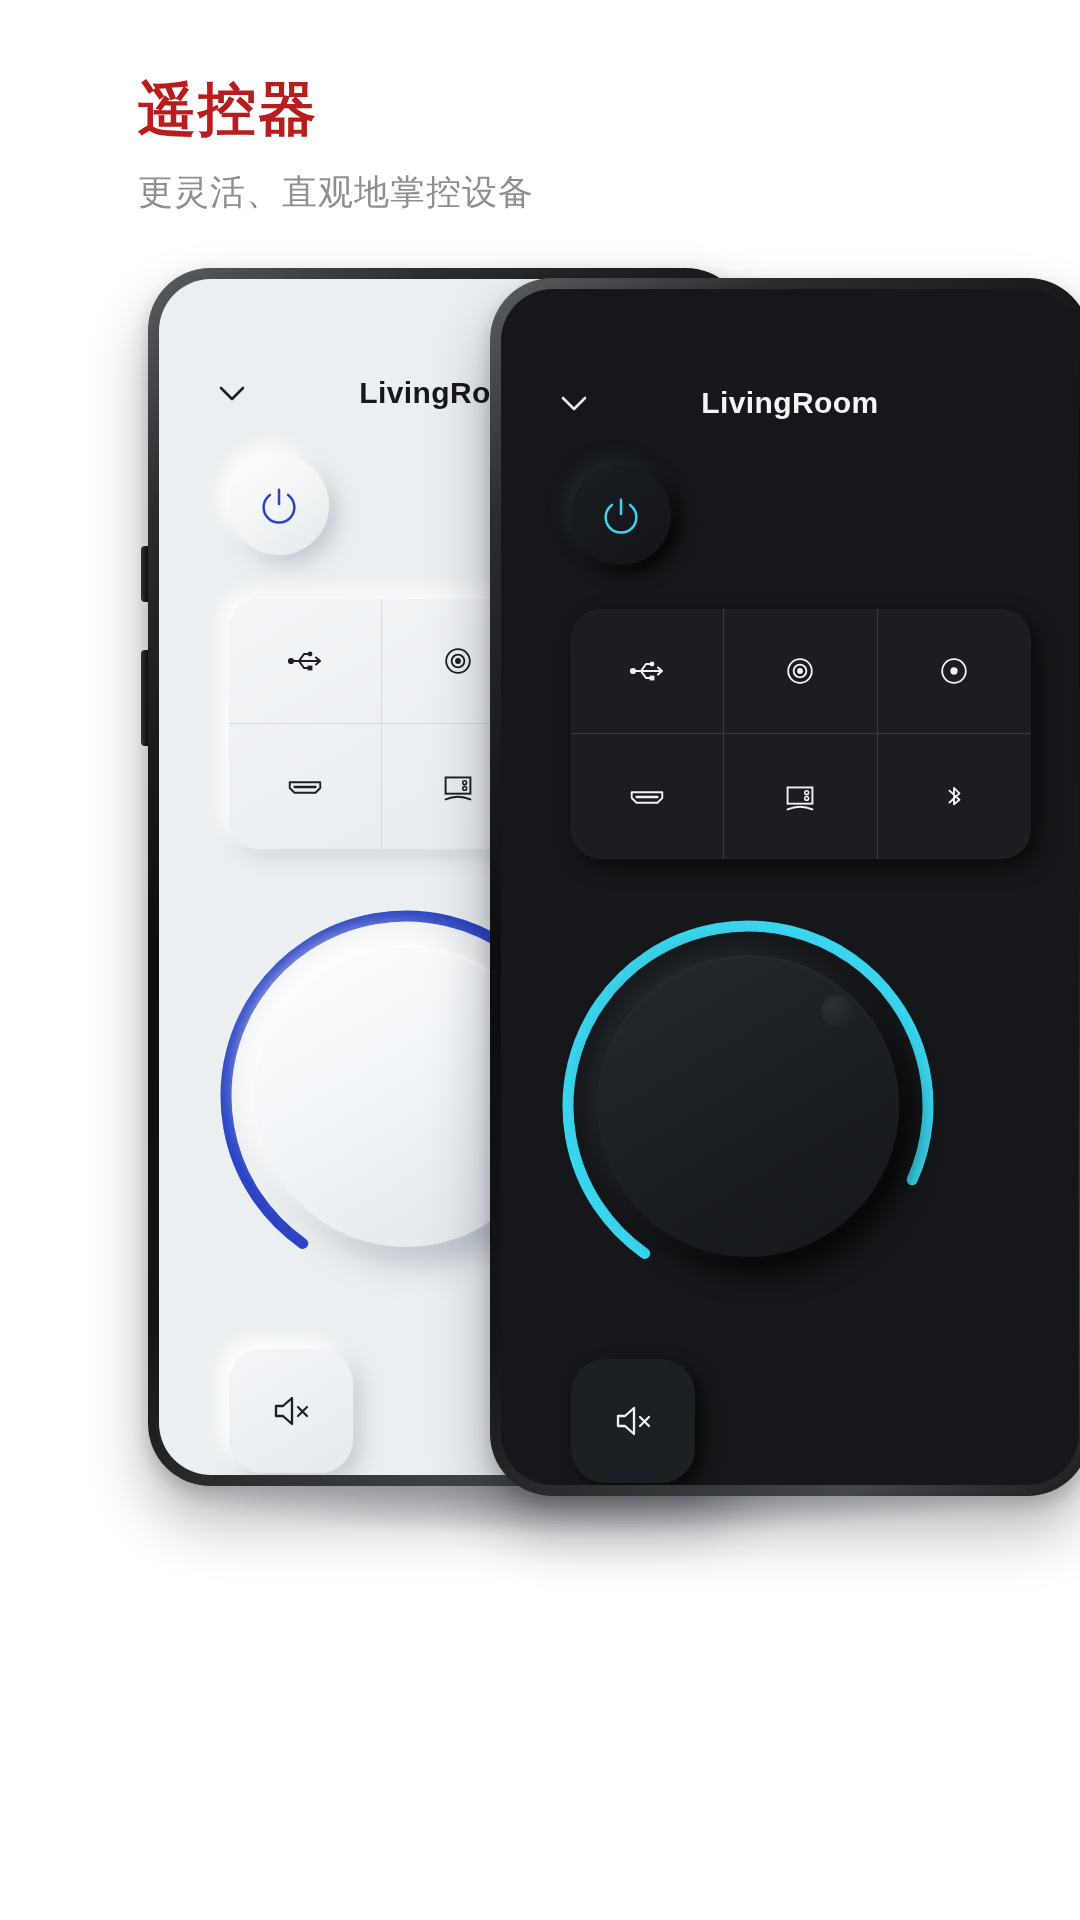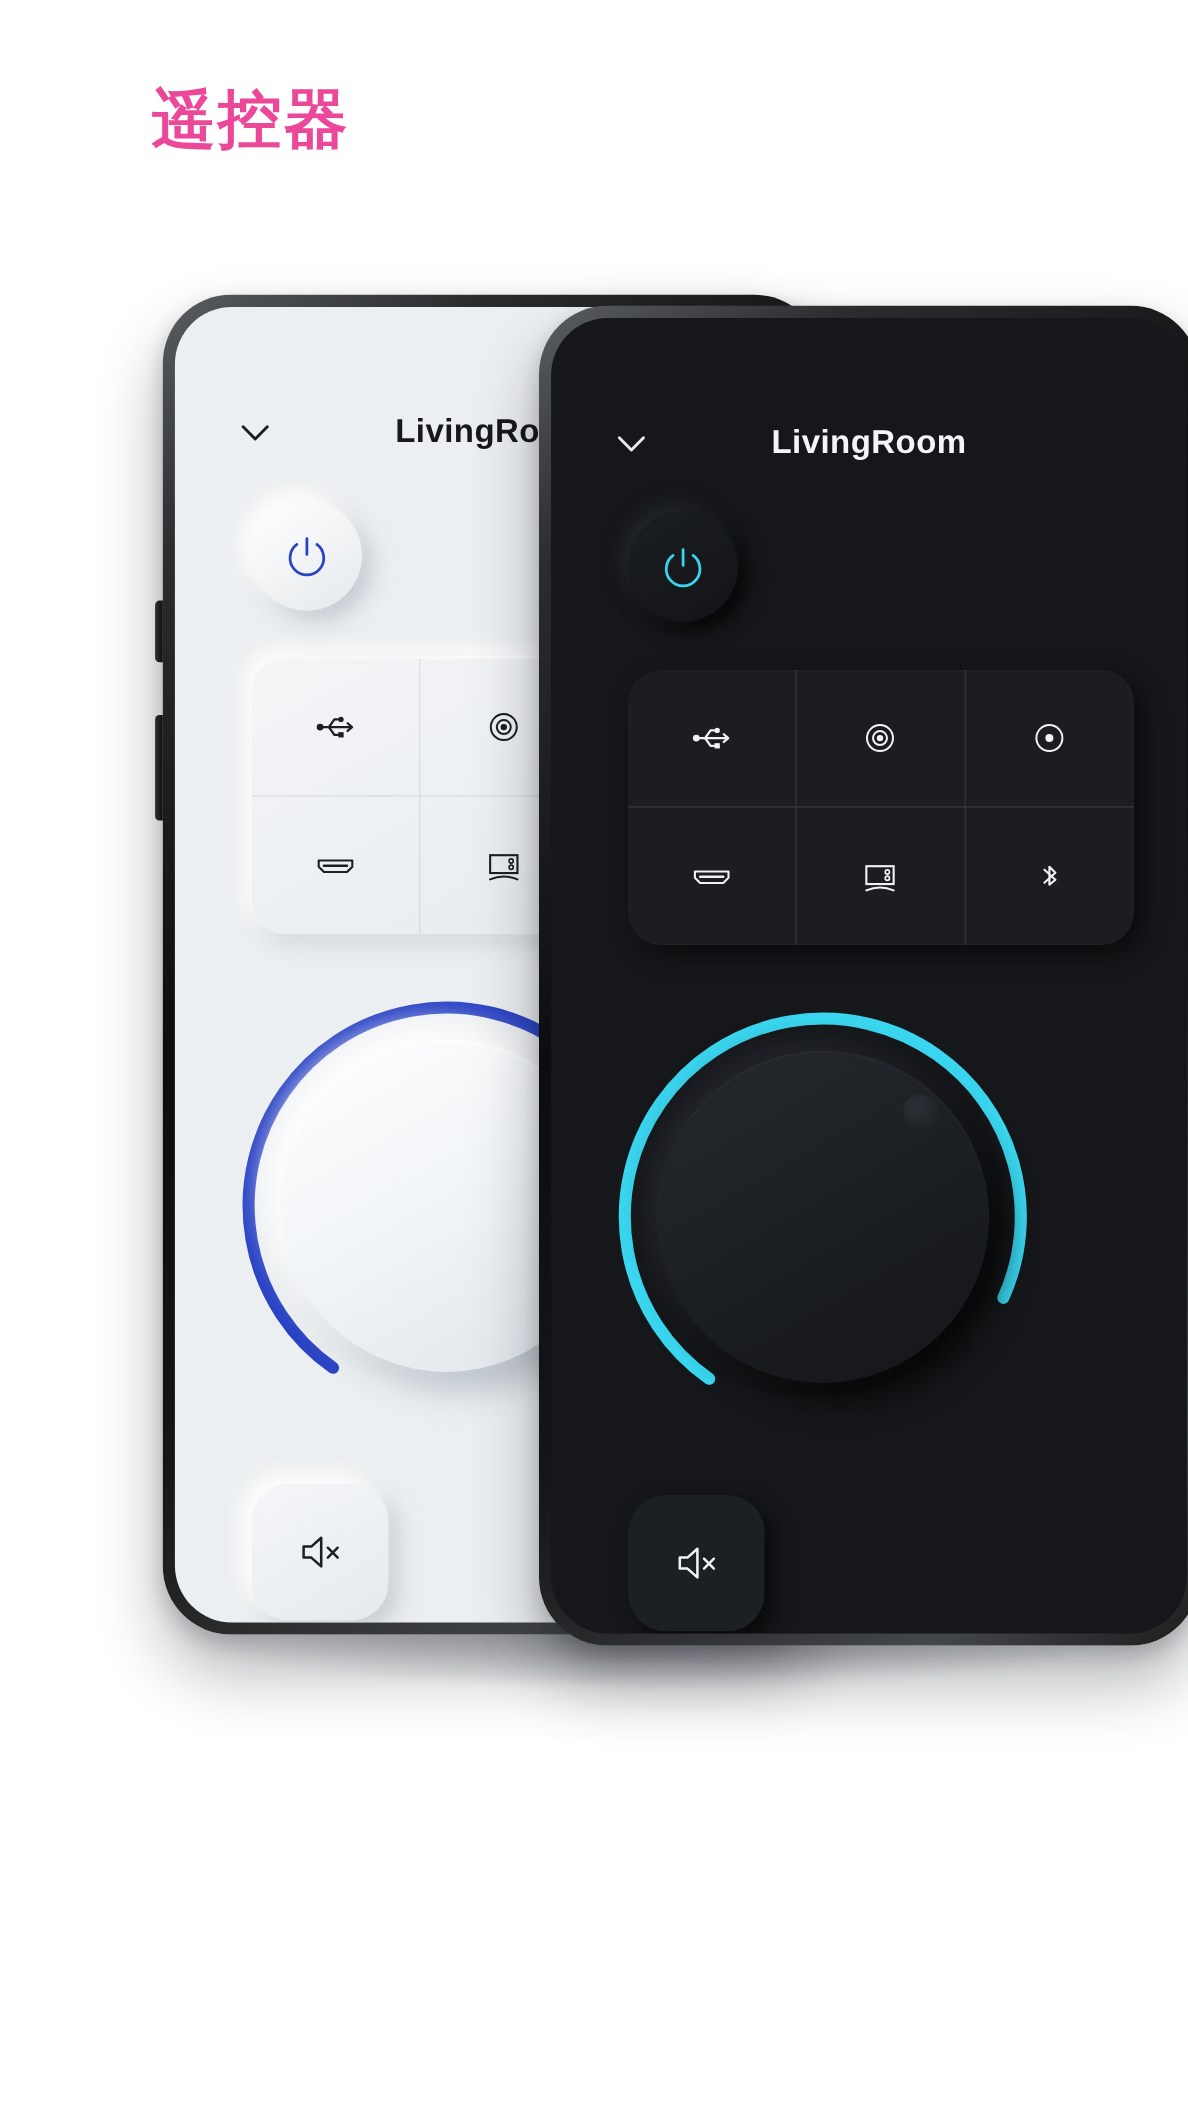--- a/index.html
+++ b/index.html
@@ -8,21 +8,21 @@
   body{
     background:#ffffff;
     font-family:"Liberation Sans","DejaVu Sans",sans-serif;
     overflow:hidden;
     position:relative;
   }
 
   
   .page-head{ position:absolute; left:138px; top:76px; width:860px; }
   .page-title{
-    font-size:58px; font-weight:700; color:#ec4899;
+    font-size:58px; font-weight:700; color:#b91c1c;
     letter-spacing:2px; line-height:1.15;
   }
   .page-subtitle{
     margin-top:26px;
     font-size:35px; font-weight:400; color:#8c8f93;
     letter-spacing:1px; line-height:1.3;
   }
 
   
   .phones{ position:absolute; left:0; top:0; width:1080px; height:1920px; }
@@ -182,20 +182,21 @@
     box-shadow: 8px 8px 18px rgba(0,0,0,.6);
   }
 
   .ic{ display:block; }
 </style>
 </head>
 <body>
 
 <div class="page-head">
   <div class="page-title">遥控器</div>
+  <div class="page-subtitle">更灵活、直观地掌控设备</div>
 </div>
 
 <div class="floor-shadow"></div>
 
 <div class="phones">
 
   <div class="side-btn b1"></div>
   <div class="side-btn b2"></div>
 
   <div class="phone phone--light">

